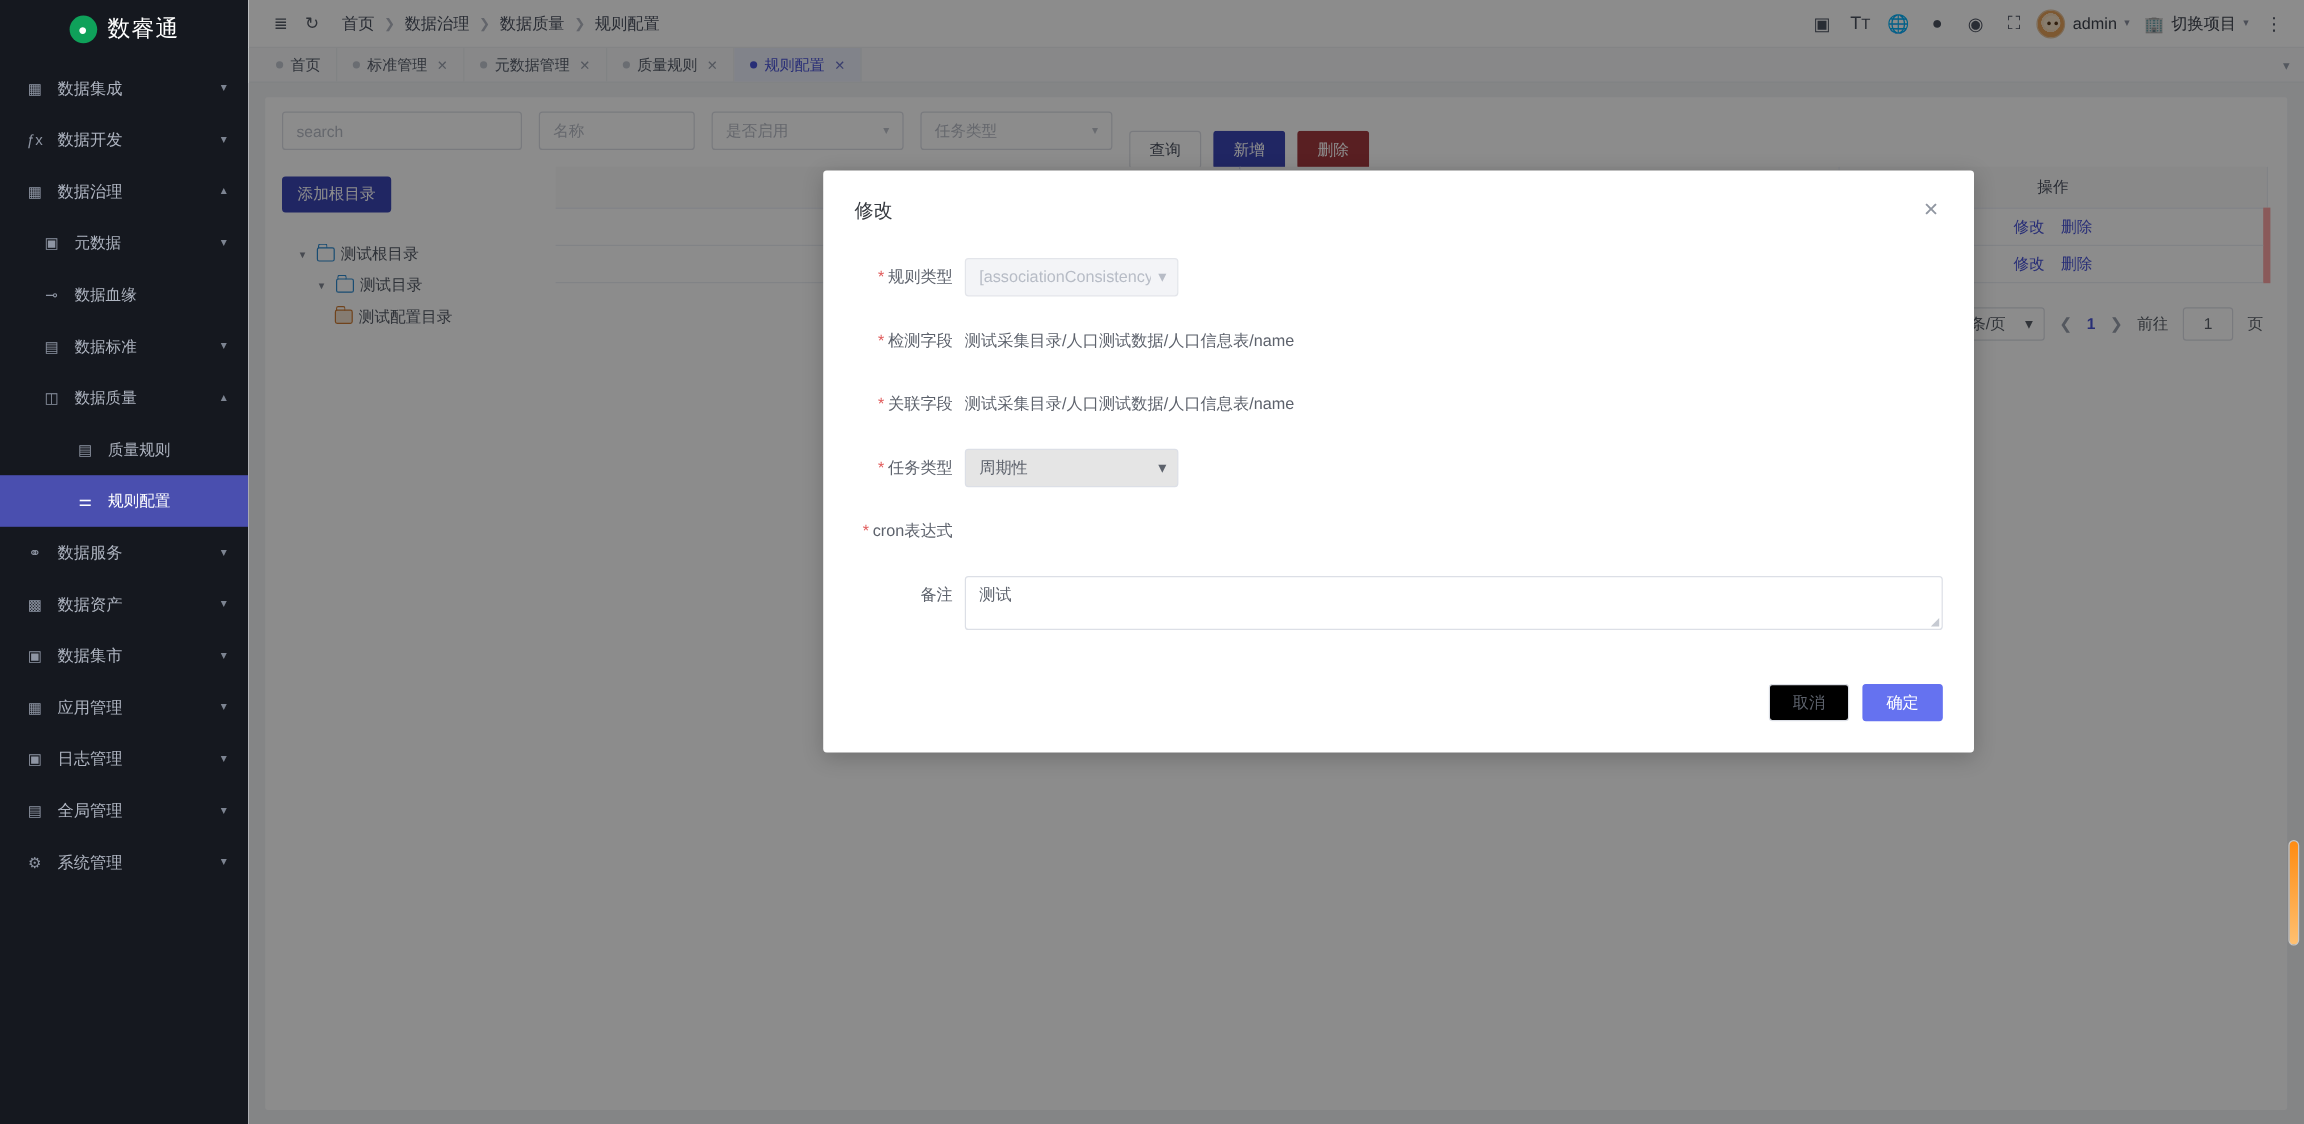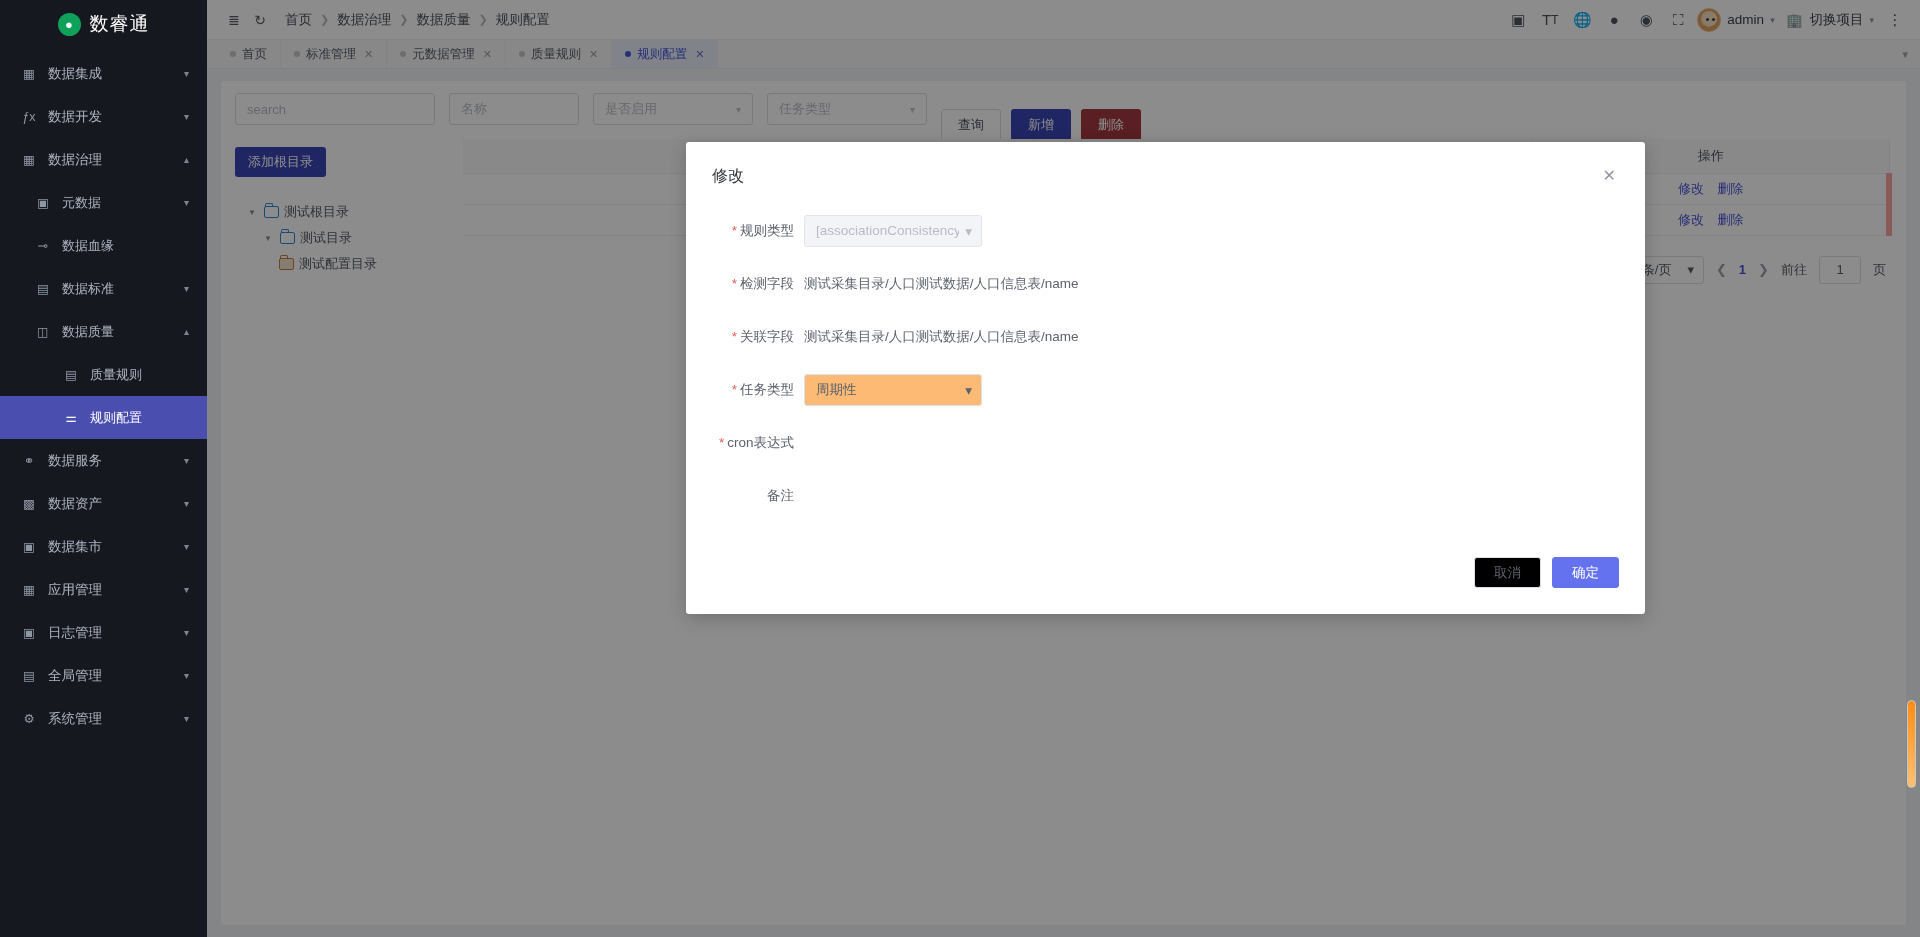--- a/index.html
+++ b/index.html
@@ -333,21 +333,21 @@
     color: #5d626c;
     display: flex; align-items: center;
     background: #fff;
   }
   .sel {
     width: 178px; height: 32px;
     border: 1px solid #dcdfe6; border-radius: 3px;
     padding: 0 9px 0 11px;
     font-size: 13.5px; color: #5d626c;
     display: flex; align-items: center; justify-content: space-between;
-    background: #fdba74; gap: 6px;
+    background: #e5e5e5; gap: 6px;
   }
   .sel.disabled { background: #f3f4f7; color: #b7bcc6; border-color: #e3e5ea; }
   .sel .stext { overflow: hidden; white-space: nowrap; text-overflow: clip; }
   .statictext { font-size: 13.5px; color: #5d626c; line-height: 32px; }
   .ta {
     width: 100%; height: 45px;
     border: 1px solid #dcdfe6; border-radius: 3px;
     padding: 6px 11px;
     font-size: 13.5px; color: #5d626c;
     background: #fff;
@@ -696,20 +696,23 @@
         <div class="frow">
           <div class="flabel">
             <span class="req">*</span><span>cron表达式</span>
           </div>
         </div>
 
         <div class="frow">
           <div class="flabel">
             <span>备注</span>
           </div>
+          <div class="fctl">
+            <div class="ta">测试</div>
+          </div>
         </div>
 
       </div>
 
       <div class="modal-ft">
         <div class="mbtn mbtn-cancel">取消</div>
         <div class="mbtn mbtn-ok">确定</div>
       </div>
     </div>
 

